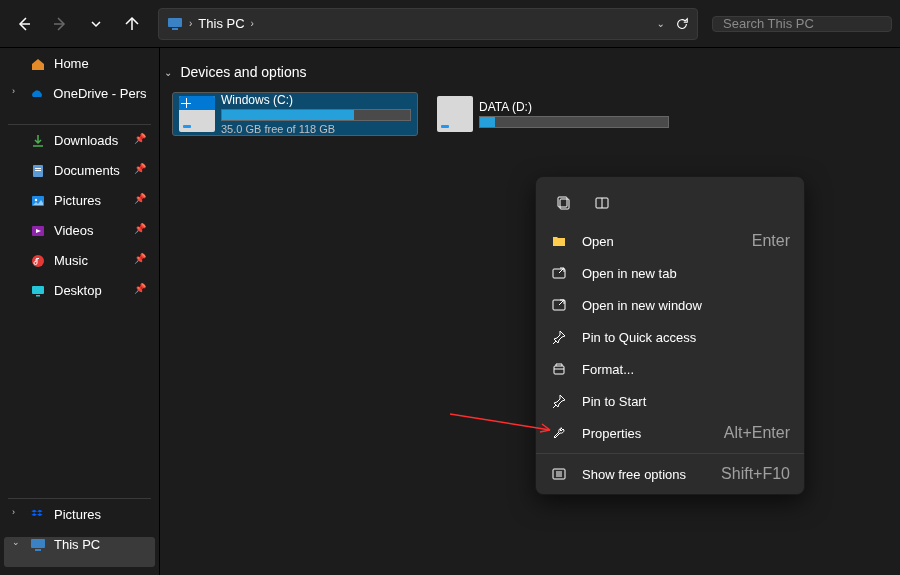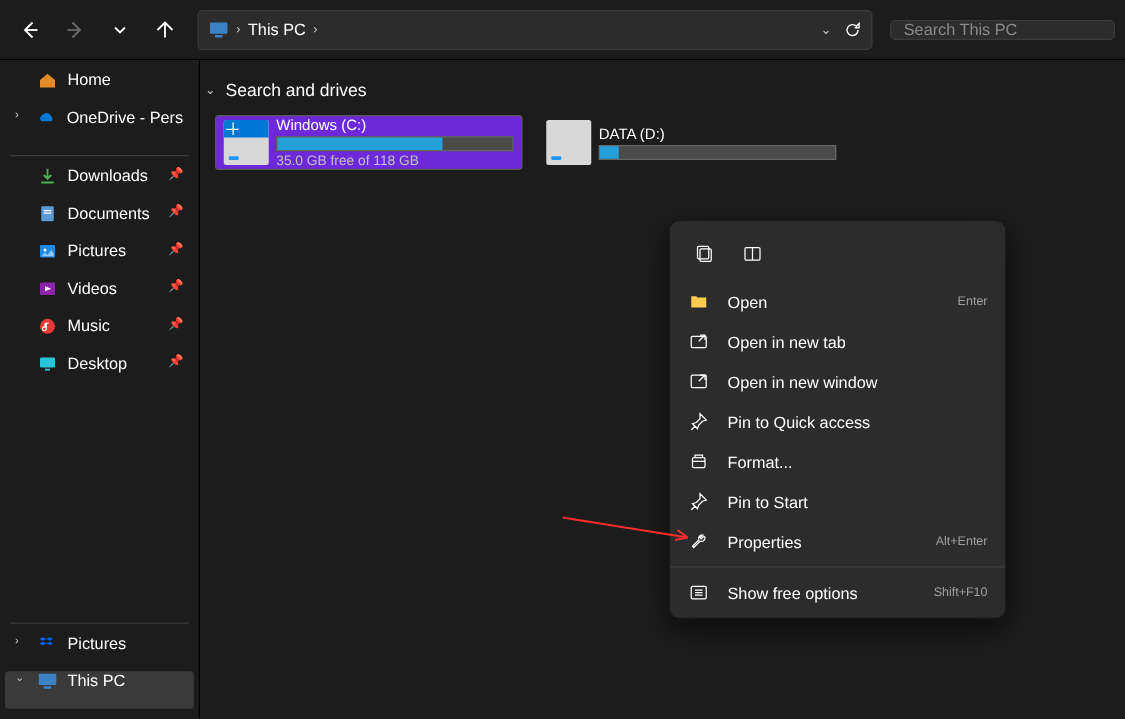--- a/index.html
+++ b/index.html
@@ -19,37 +19,37 @@
   .side-item .ico { width: 16px; height: 16px; display: flex; align-items: center; justify-content: center; }
   .side-item .pin { margin-left: auto; color: #8a8a8a; font-size: 10px; }
   .side-item.active { background: #3a3a3a; }
   .side-sep { height: 1px; background: #3a3a3a; margin: 8px 4px; }
   .side-spacer { flex: 1; }
   .content { flex: 1; padding: 10px 0 0 0; position: relative; }
   .section-header { display: flex; align-items: center; gap: 8px; padding: 6px 4px; font-size: 14px; }
   .section-header .chev { font-size: 10px; color: #ccc; }
   .drives { display: flex; gap: 12px; padding: 6px 4px 0 12px; }
   .drive { width: 246px; height: 44px; display: flex; align-items: center; gap: 6px; padding: 2px 6px; border: 1px solid transparent; border-radius: 3px; }
-  .drive.selected { background: #6d28d9; border: 1px solid #5a5a5a; }
+  .drive.selected { background: #0c4a6e; border: 1px solid #5a5a5a; }
   .drive-icon { width: 36px; height: 36px; background: #d8d8d8; border-radius: 2px; position: relative; overflow: hidden; }
   .drive-icon.os::before { content: ""; position: absolute; top: 0; left: 0; right: 0; height: 14px; background: #0078d4; }
   .drive-icon.os::after { content: ""; position: absolute; top: 2px; left: 2px; width: 10px; height: 10px; background:
     linear-gradient(#fff,#fff) center/1px 100% no-repeat,
     linear-gradient(#fff,#fff) center/100% 1px no-repeat, #0078d4; }
   .drive-icon .slot { position: absolute; bottom: 4px; left: 4px; width: 8px; height: 3px; background: #2196f3; border-radius: 1px; }
   .drive-info { flex: 1; display: flex; flex-direction: column; gap: 2px; font-size: 12px; }
   .drive-bar { height: 12px; background: #4a4a4a; border: 1px solid #666; position: relative; }
   .drive-bar .fill { position: absolute; top: 0; left: 0; bottom: 0; background: #26a0da; }
   .drive-free { color: #c0c0c0; font-size: 11px; }
   .ctx-menu { position: absolute; left: 375px; top: 128px; width: 270px; background: #2c2c2c; border: 1px solid #1a1a1a; border-radius: 8px; box-shadow: 0 8px 24px rgba(0,0,0,.6); padding: 4px 0; }
   .ctx-top { display: flex; gap: 10px; padding: 8px 14px; }
   .ctx-top-btn { width: 28px; height: 28px; display: flex; align-items: center; justify-content: center; border-radius: 4px; }
   .ctx-item { display: flex; align-items: center; gap: 14px; height: 32px; padding: 0 14px; }
   .ctx-item .ico { width: 18px; display: flex; align-items: center; justify-content: center; color: #fff; }
-  .ctx-item .shortcut { margin-left: auto; color: #a0a0a0; font-size: 10px; }
+  .ctx-item .shortcut { margin-left: auto; color: #a0a0a0; font-size: 16px; }
   .ctx-sep { height: 1px; background: #3e3e3e; margin: 4px 0; }
   .arrow { position: absolute; left: 290px; top: 362px; pointer-events: none; }
   svg { display: block; }
 </style>
 </head>
 <body>
 
 <div class="toolbar">
   <div class="nav-btn">
     <svg width="16" height="16" viewBox="0 0 16 16">
@@ -210,21 +210,21 @@
             <rect x="5" y="12" width="6" height="2" fill="#3b82c4"></rect>
           </svg>
         </span>
       <span>This PC</span>
     </div>
   </div>
 
   <div class="content">
     <div class="section-header">
       <span class="chev">⌄</span>
-      <span>Search and drives</span>
+      <span>Devices and options</span>
     </div>
     <div class="drives">
       <div class="drive selected">
         <div class="drive-icon os">
             <span class="slot"></span>
           </div>
         <div class="drive-info">
           <span>Windows (C:)</span>
           <div class="drive-bar">
               <div class="fill" style="width:70%"></div>

